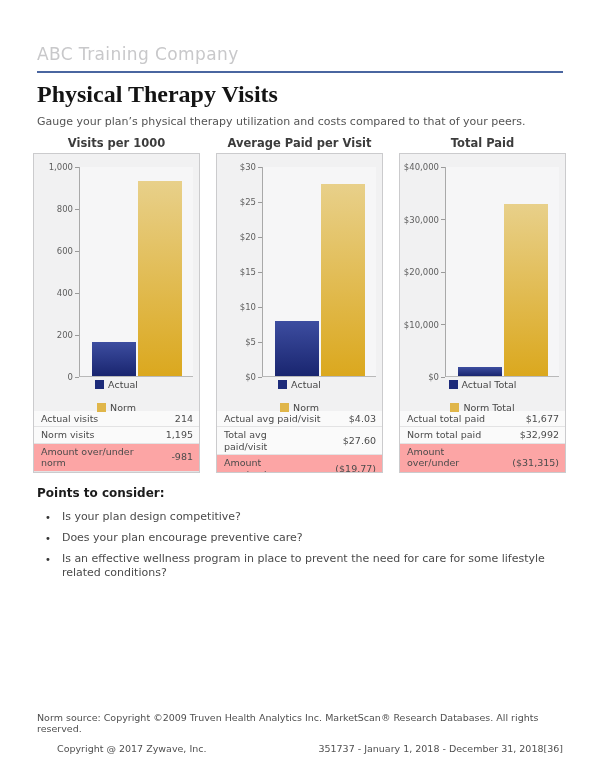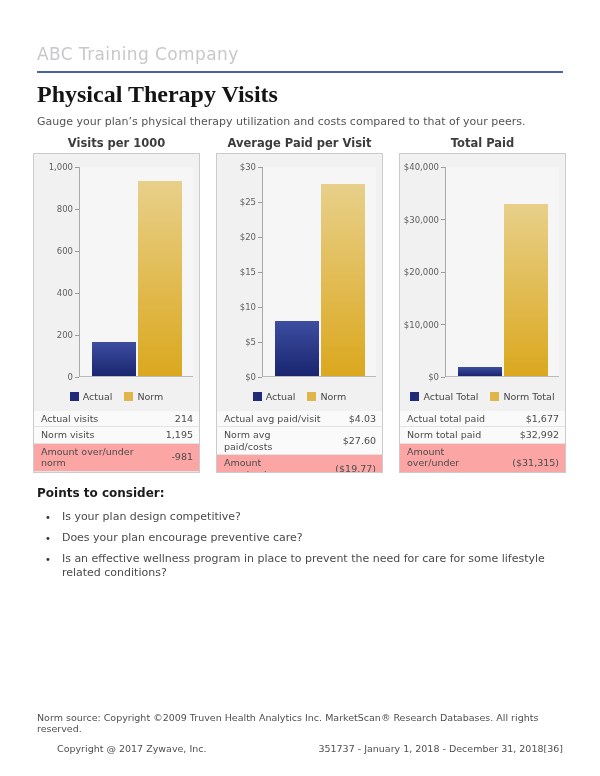--- a/index.html
+++ b/index.html
@@ -27,21 +27,21 @@
   .ytick-label { font-size:8.5px; color:#5f5f5f; white-space:nowrap; }
   .ytick-mark { display:inline-block; width:4px; height:1px; background:#9a9a9a; margin-left:2px; }
   .plot-area {
     position:absolute; left:45px; right:6px; top:13px; bottom:1px;
     background:#f6f6f7; border-left:1px solid #a9a9a9; border-bottom:1px solid #b9b9b9;
   }
   .bar { position:absolute; bottom:0; width:39%; }
   .bar.actual { left:10.5%; }
   .bar.norm  { left:51.5%; }
 
-  .legend { margin-top:11px; display:flex; justify-content:center; align-items:center; gap:12px; height:14px; font-size:9.5px; color:#474747; }
+  .legend { margin-top:11px; display:flex; justify-content:center; align-items:center; gap:12px; height:14px; font-size:9.5px; color:#474747;flex-direction:column; }
   .legend-item { display:flex; align-items:center; gap:4px; }
   .swatch { width:9px; height:9px; display:inline-block; }
 
   .stats { margin-top:8px; }
   .stats-row { display:flex; justify-content:space-between; align-items:center; padding:2px 6px 2px 7px; min-height:15px; font-size:9.5px; color:#4b4b4b; background:#fafafa; line-height:1.2; }
   .stats-row + .stats-row { border-top:1px solid #e3e3e4;gap:30px; }
   .stats-row.shade { background:#fca5a5; }
   .stat-value { text-align:right; white-space:nowrap; }
 
   
@@ -182,21 +182,21 @@
               <span class="swatch" style="background: rgb(224, 182, 74);"></span>
               <span>Norm</span>
             </span>
           </div>
         <div class="stats">
             <div class="stats-row">
               <span class="stat-label">Actual avg paid/visit</span>
               <span class="stat-value">$4.03</span>
             </div>
             <div class="stats-row">
-              <span class="stat-label">Norm avg paid/costs</span>
+              <span class="stat-label">Total avg paid/visit</span>
               <span class="stat-value">$27.60</span>
             </div>
             <div class="stats-row shade">
               <span class="stat-label">Amount over/under norm</span>
               <span class="stat-value">($19.77)</span>
             </div>
             <div class="stats-row shade"></div>
           </div>
       </div>
     </div>

